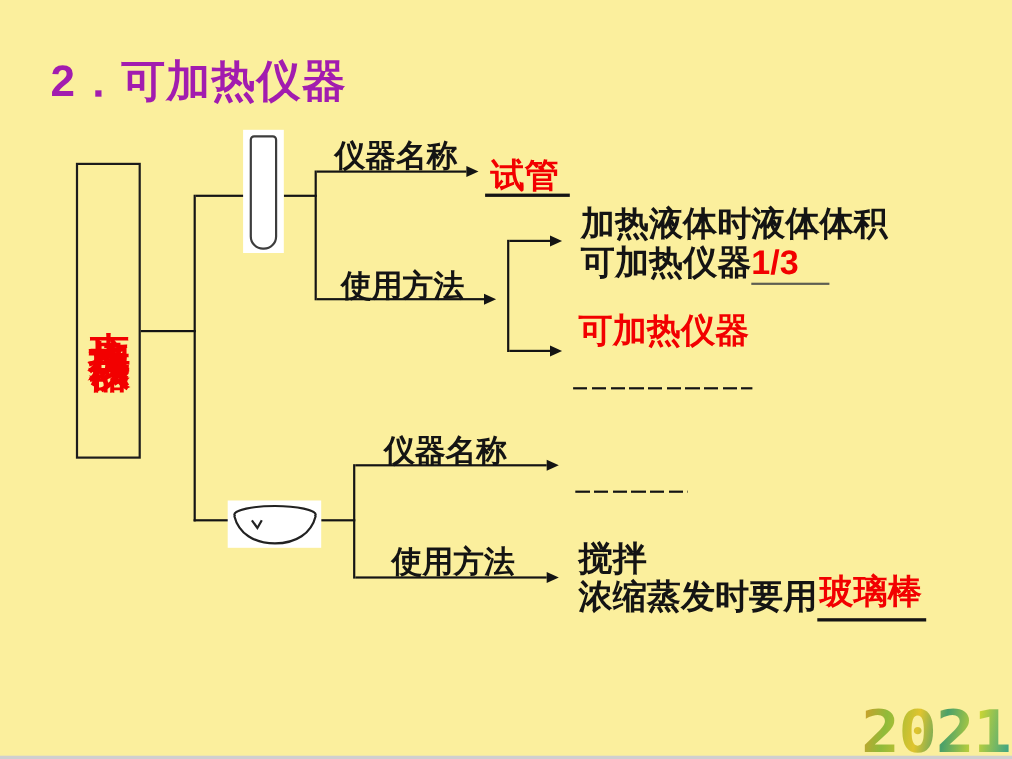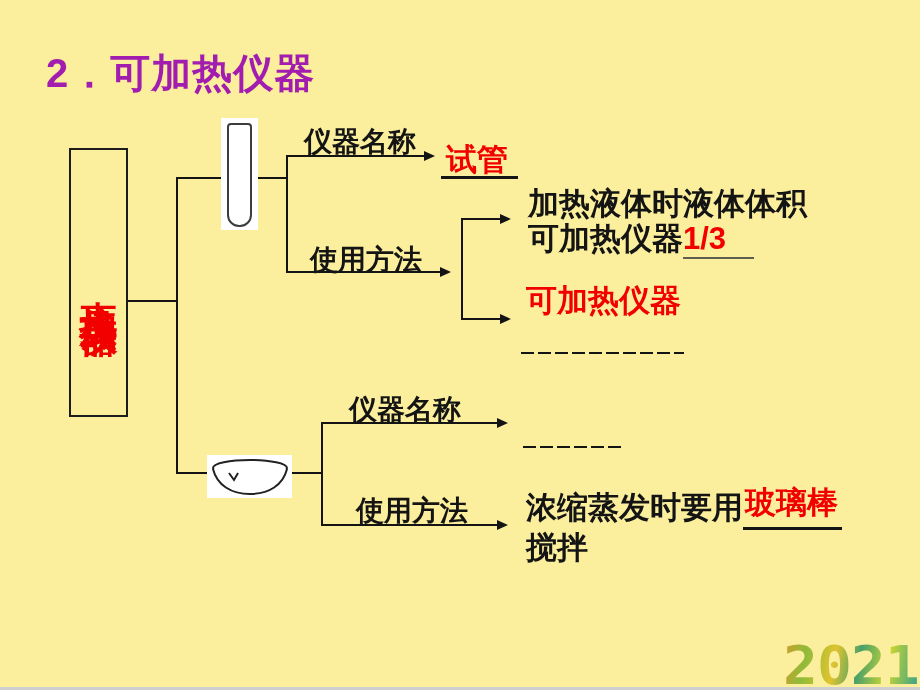--- a/index.html
+++ b/index.html
@@ -120,20 +120,20 @@
   <div class="txt" style="left:526px; top:283px;">
     <div class="ans">可加热仪器</div>
   </div>
   <div class="dash-u" style="left:521px; top:352px; width:163px;"></div>
 
   <div class="lbl" style="left:349px; top:391px;">仪器名称</div>
   <div class="dash-u" style="left:523px; top:446px; width:102px;"></div>
   <div class="lbl" style="left:356px; top:492px;">使用方法</div>
 
   <div class="txt" style="left:526px; top:490px;">
+    <div>搅拌</div>
     <div><span>浓缩蒸发时要用</span><span class="glass-rod-blank"><span class="ans raised">玻璃棒</span></span></div>
-    <div>搅拌</div>
   </div>
 
   <div class="watermark">2021</div>
 
   <div class="bottom-strip"></div>
 </div>
 
 </body></html>

